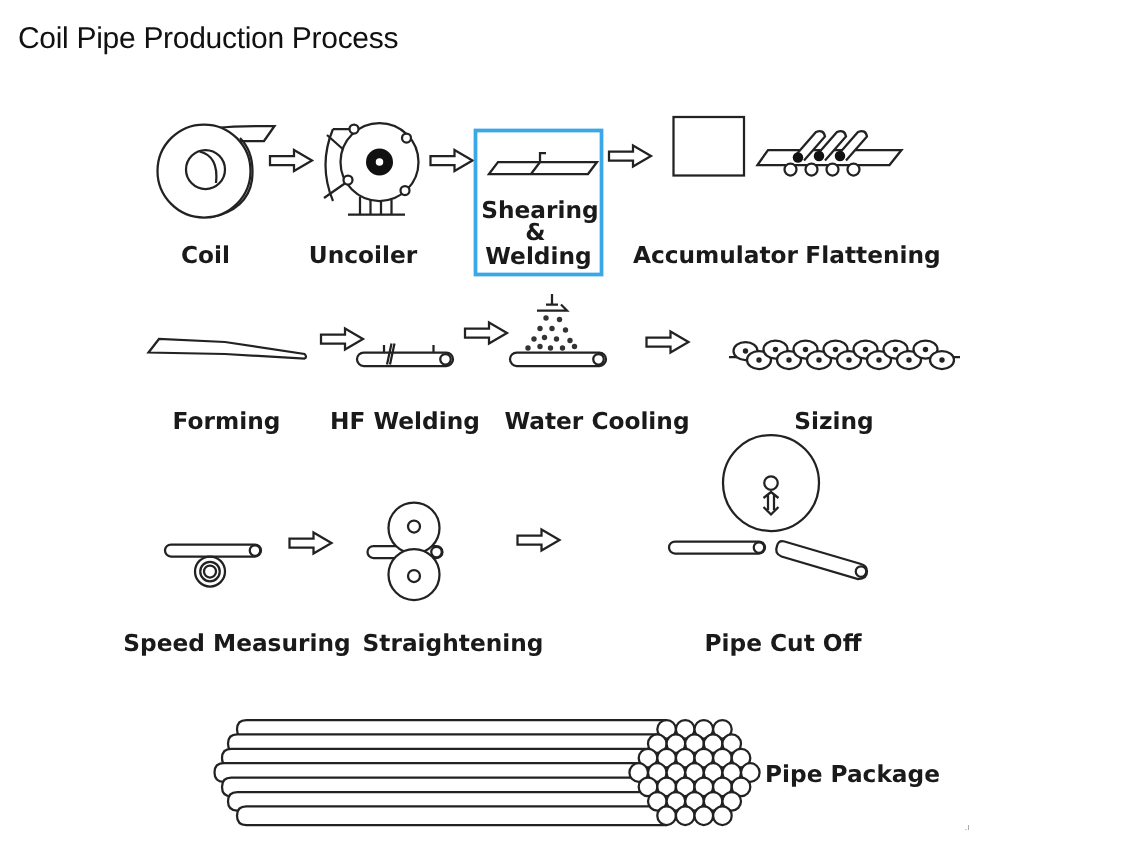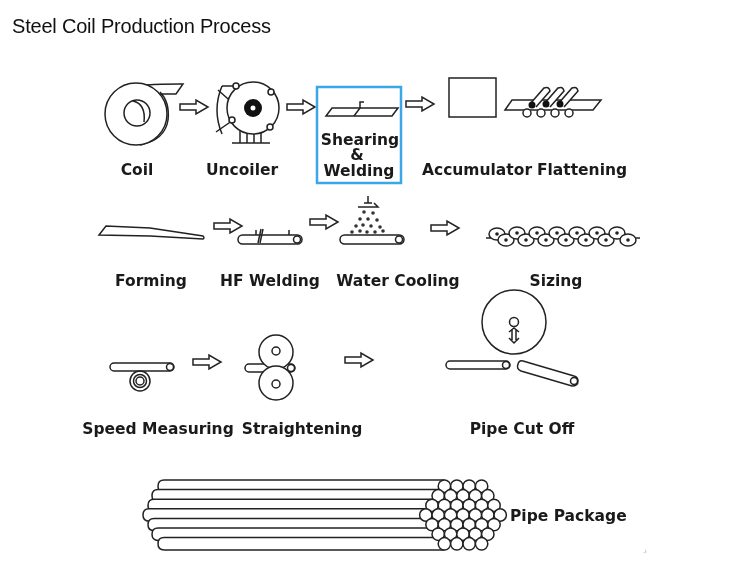--- a/index.html
+++ b/index.html
@@ -7,21 +7,21 @@
   .title { position:absolute; left:12px; top:15px; font-family:"Liberation Sans", sans-serif; font-size:20px; color:#111; letter-spacing:-0.2px; }
   svg.diagram { position:absolute; left:0; top:0; }
   .lbl { font-family:"DejaVu Sans", sans-serif; font-size:15.5px; font-weight:bold; fill:#1a1a1a; }
   .ln { fill:none; stroke:#222; stroke-width:1.5; }
   .lnw { fill:#fff; stroke:#222; stroke-width:1.5; }
   .arrow { fill:#fff; stroke:#222; stroke-width:1.5; }
 </style>
 </head>
 <body>
 
-<div class="title">Steel Coil Production Process</div>
+<div class="title">Coil Pipe Production Process</div>
 
 <svg class="diagram" width="750" height="566" viewBox="0 0 750 566" xmlns="http://www.w3.org/2000/svg">
   <defs>
     <g id="arrowshape">
       <path d="M0,-3 L16,-3 L16,-7 L28,0 L16,7 L16,3 L0,3 Z"></path>
     </g>
   </defs>
 
   <g>
     <path class="ln" d="M128,88 Q140,84 180,84 L183,84 L176,94 L150,94"></path>

